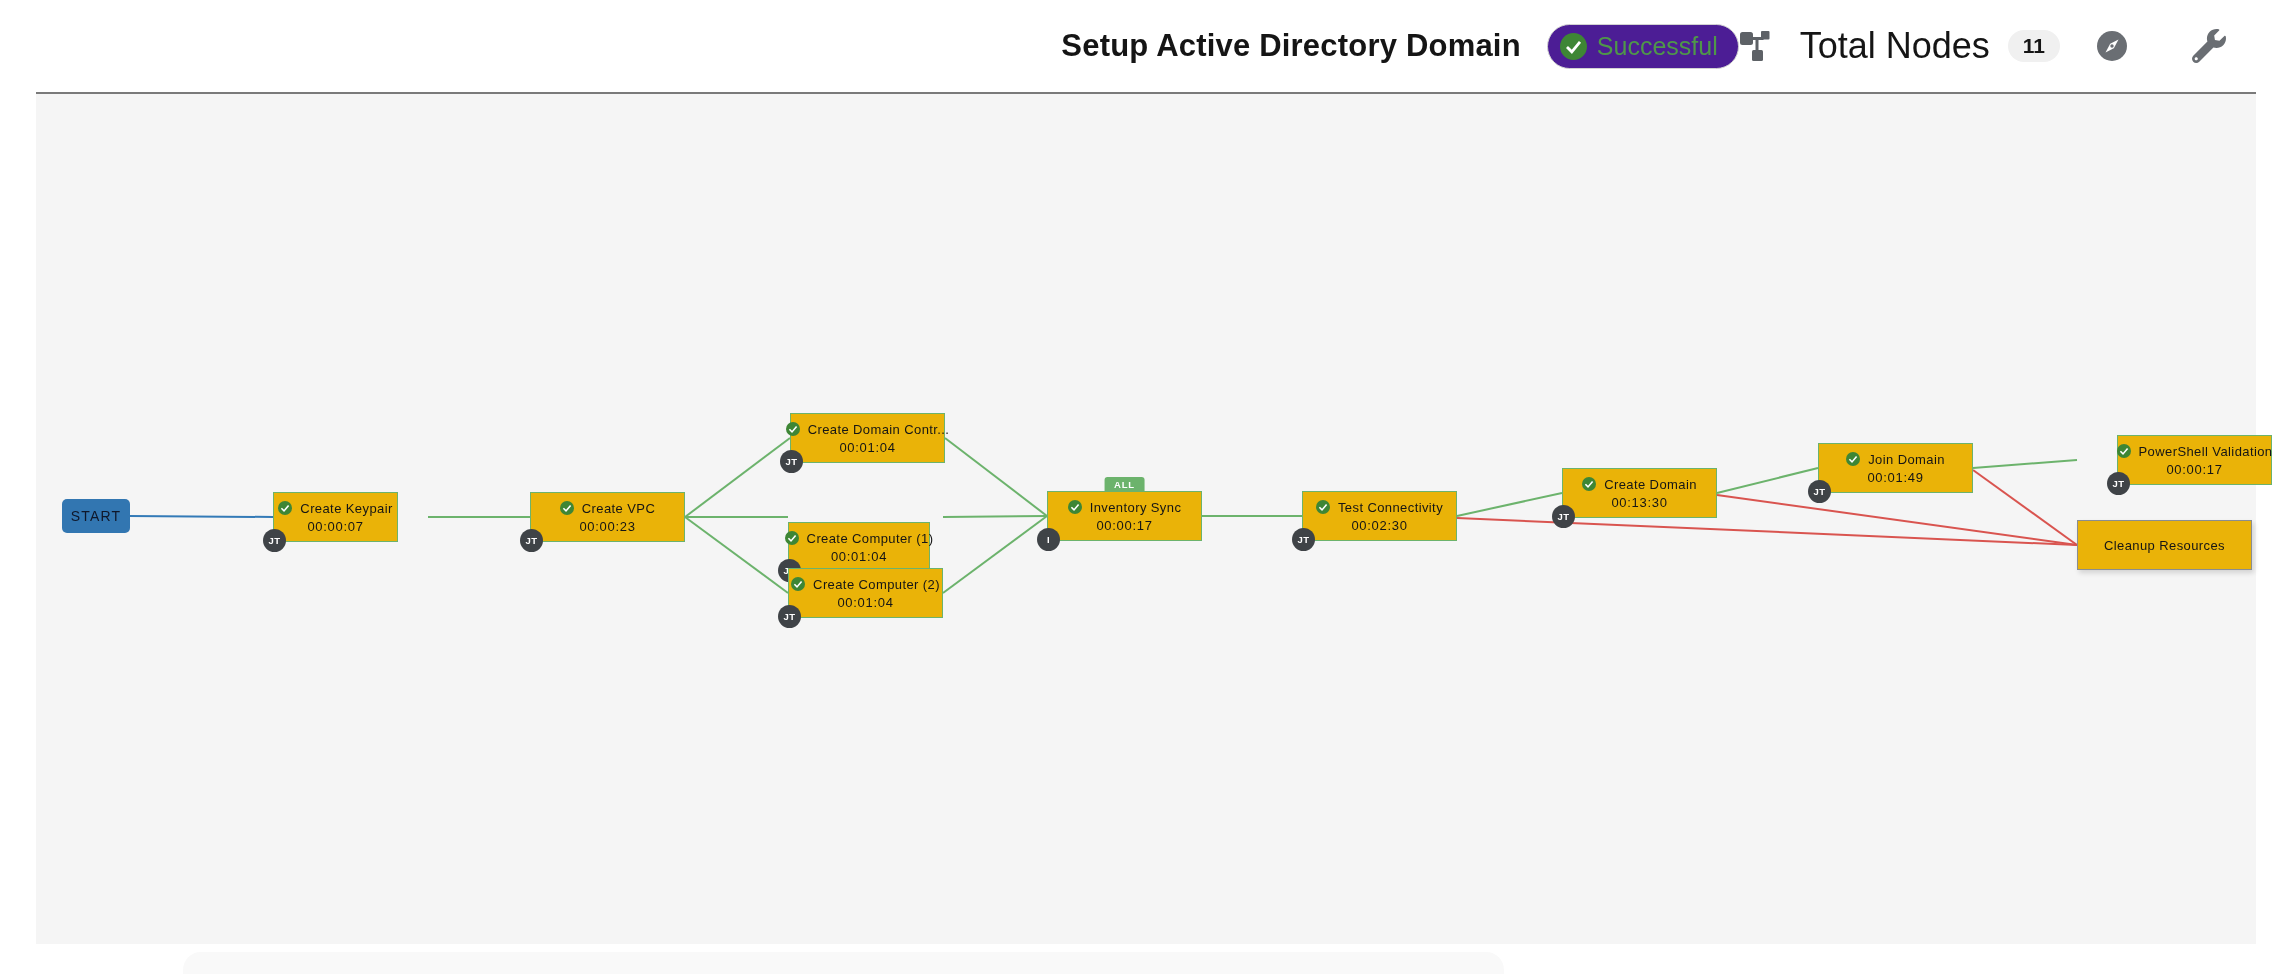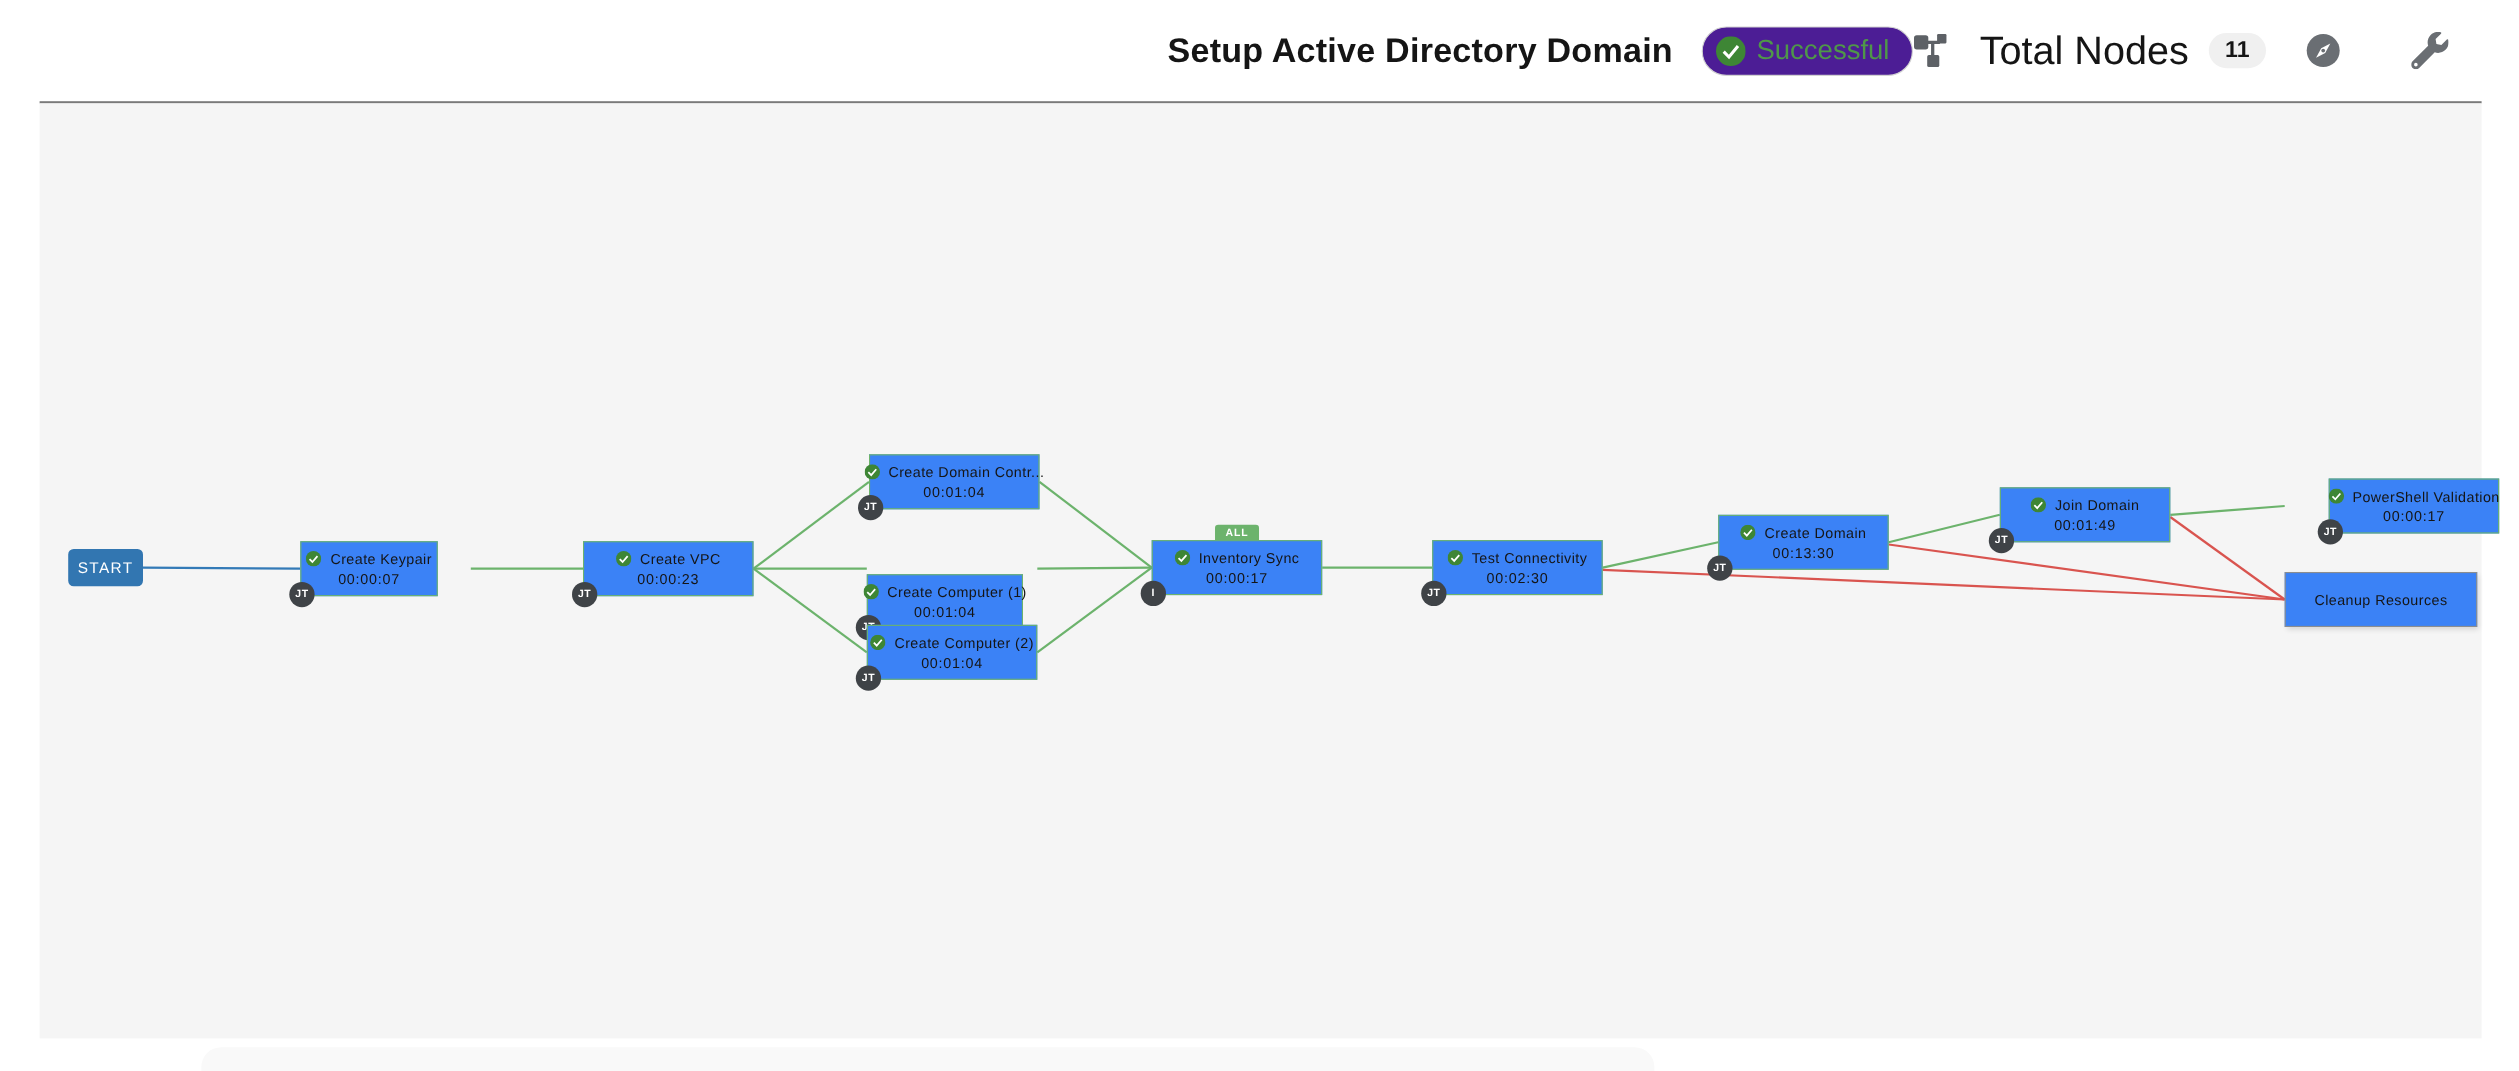--- a/index.html
+++ b/index.html
@@ -24,24 +24,24 @@
   .icon-btn{background:none;border:none;padding:0;display:flex;align-items:center;
     cursor:pointer;}
   .compass-wrap{margin-left:36px;}
   .wrench-wrap{margin-left:64px;}
   
   .divider{height:2px;background:#7a7a7a;margin:0 34px 0 36px;}
   .canvas{position:absolute;left:36px;top:94px;width:2220px;height:850px;
     background:var(--canvas);}
   .edges{position:absolute;left:0;top:0;}
   
-  .start{position:absolute;background:var(--startbg);color:#ffffff;border-radius:5px;
+  .start{position:absolute;background:var(--startbg);color:#0f172a;border-radius:5px;
     display:flex;align-items:center;justify-content:center;font-size:14px;
     letter-spacing:1.2px;}
-  .node{position:absolute;background:#3b82f6;border:1.5px solid var(--success);
+  .node{position:absolute;background:#eab308;border:1.5px solid var(--success);
     display:flex;flex-direction:column;align-items:center;justify-content:center;
     gap:3px;cursor:pointer;}
   .node-row{display:flex;align-items:center;gap:8px;}
   .node-label{font-size:13px;letter-spacing:.4px;white-space:nowrap;}
   .node-time{font-size:13px;letter-spacing:.7px;}
   .badge{position:absolute;left:-11px;bottom:-11px;width:23px;height:23px;
     border-radius:50%;background:var(--badgebg);color:#fff;font-size:9.5px;
     font-weight:700;display:flex;align-items:center;justify-content:center;
     letter-spacing:.5px;}
   .tag-all{position:absolute;top:-15px;left:50%;transform:translateX(-50%);

